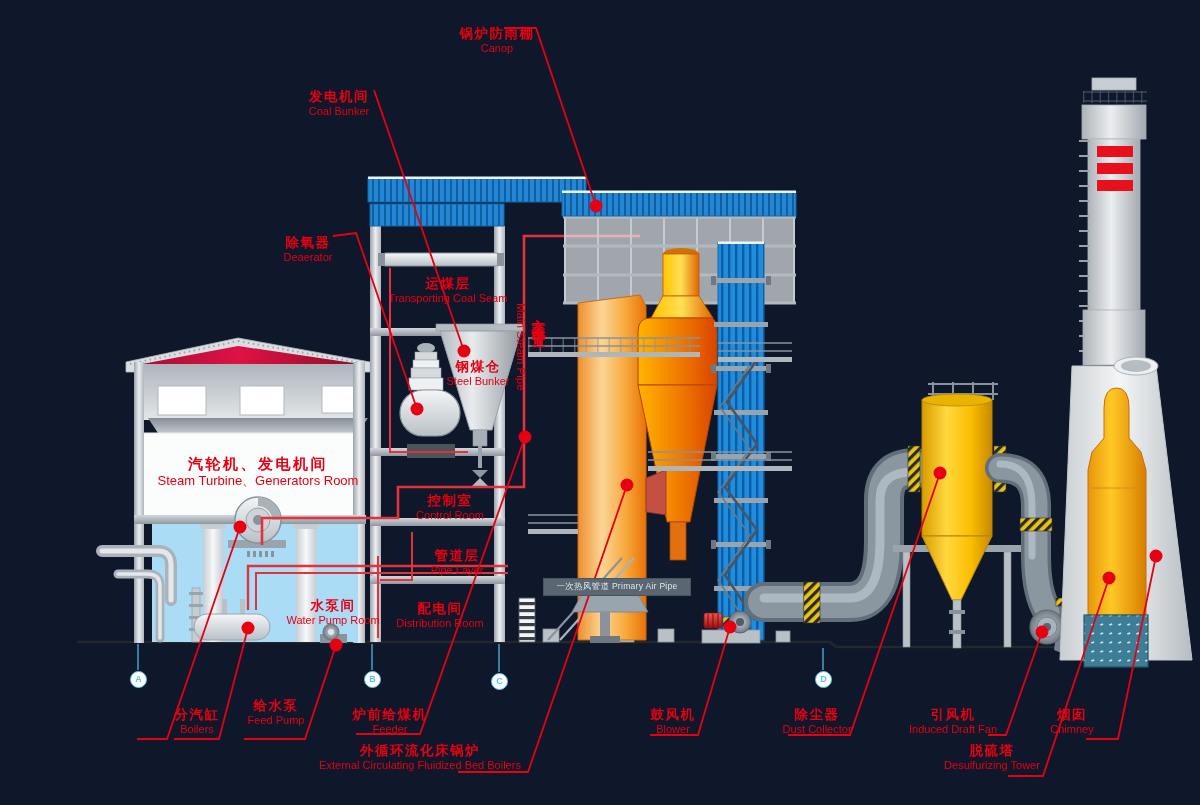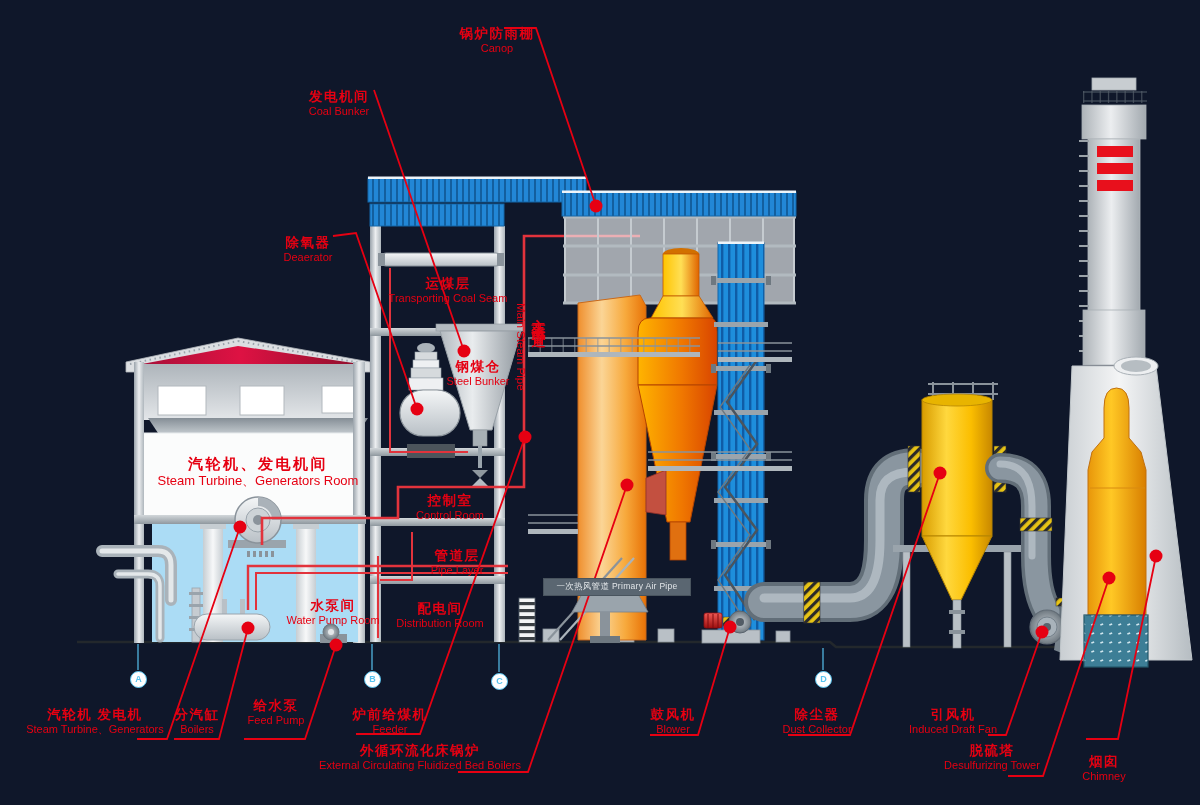--- a/index.html
+++ b/index.html
@@ -500,24 +500,20 @@
       <div class="en">Water Pump Room</div>
 </div>
 <div class="lbl" style="left:440px;top:601px;">
   <div class="zh">配电间</div>
       <div class="en">Distribution Room</div>
 </div>
 <div class="banner">
   <span>一次热风管道</span> <span>Primary Air Pipe</span>
 </div>
 
-<div class="lbl" style="left:95px;top:707px;">
-  <div class="zh">汽轮机 发电机</div>
-      <div class="en">Steam Turbine、Generators</div>
-</div>
 <div class="lbl" style="left:197px;top:707px;">
   <div class="zh">分汽缸</div>
       <div class="en">Boilers</div>
 </div>
 <div class="lbl" style="left:276px;top:684px;margin-top:14px;">
   <div class="zh">给水泵</div>
       <div class="en">Feed Pump</div>
 </div>
 <div class="lbl" style="left:390px;top:707px;">
   <div class="zh">炉前给煤机</div>
@@ -536,21 +532,21 @@
       <div class="en">Dust Collector</div>
 </div>
 <div class="lbl" style="left:953px;top:707px;">
   <div class="zh">引风机</div>
       <div class="en">Induced Draft Fan</div>
 </div>
 <div class="lbl" style="left:992px;top:743px;">
   <div class="zh">脱硫塔</div>
       <div class="en">Desulfurizing Tower</div>
 </div>
-<div class="lbl" style="left:1104px;top:707px;margin-top:47px;">
+<div class="lbl" style="left:1072px;top:707px;">
   <div class="zh">烟囱</div>
       <div class="en">Chimney</div>
 </div>
 
 <div class="marker" style="left:130px;top:671px;">A</div>
 <div class="marker" style="left:364px;top:671px;">B</div>
 <div class="marker" style="left:491px;top:673px;">C</div>
 <div class="marker" style="left:815px;top:671px;">D</div>
 
 </div>

